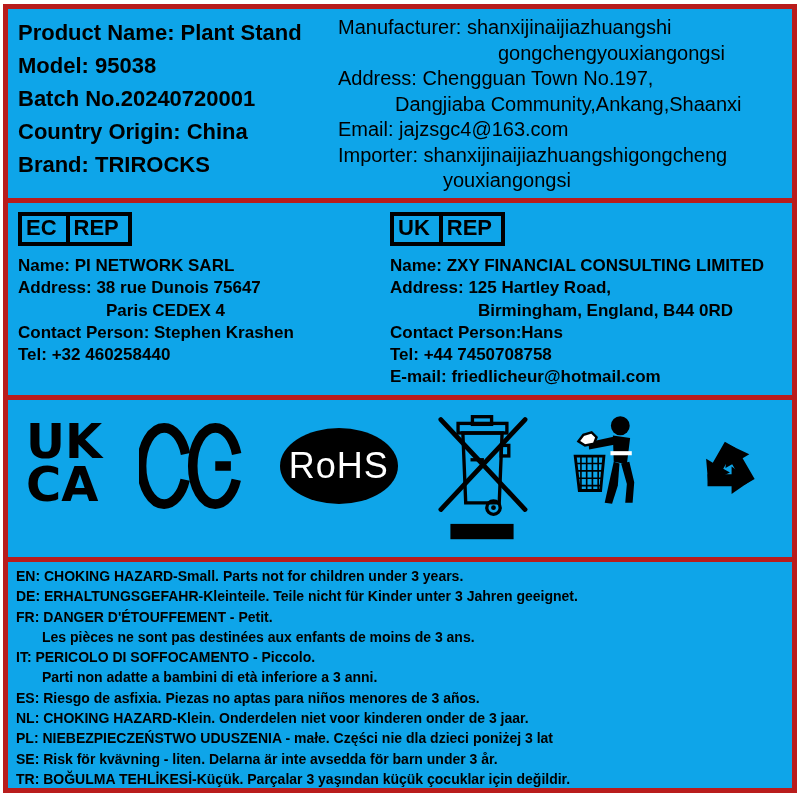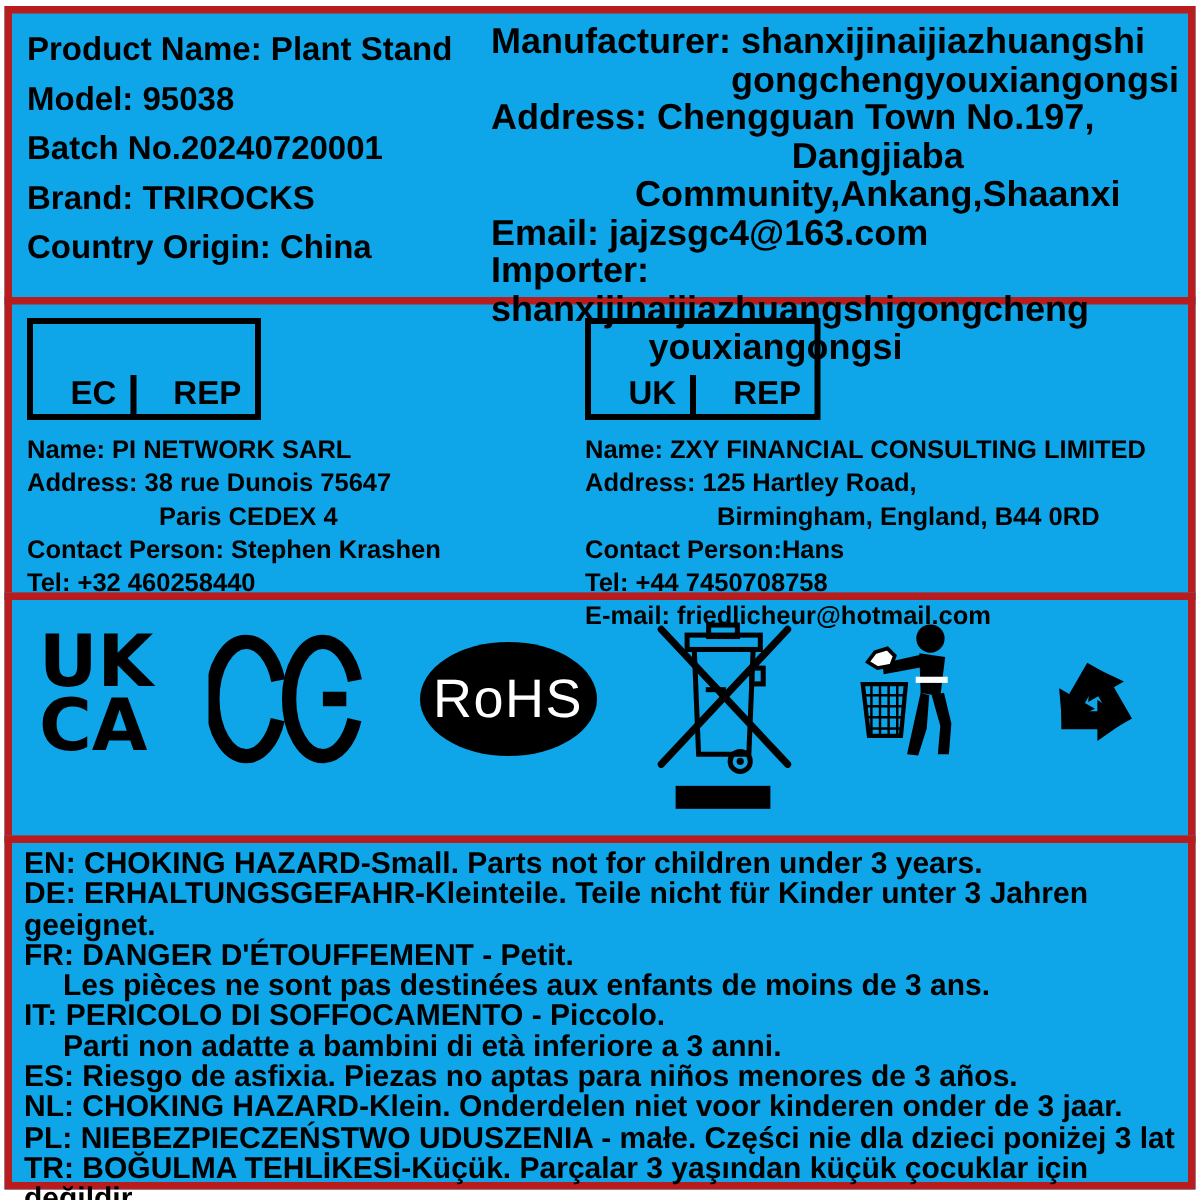--- a/index.html
+++ b/index.html
@@ -5,59 +5,59 @@
   * { margin:0; padding:0; box-sizing:border-box; }
   html,body { background:#fff; width:800px; height:800px; overflow:hidden; }
   body { font-family:"Liberation Sans", sans-serif; color:#000; }
   .label { width:794px; margin:4px 3px 0 3px; }
   .sec { border:5px solid #b91c1c; background:#0ea5e9; }
   .sec + .sec { margin-top:-5px; }
 
   
   .sec-top { height:199px; display:flex; padding:4px 6px 0 10px; }
   .sec-top .col-left { width:320px; font-size:22px; line-height:33px; font-weight:600; padding-top:3px; }
-  .sec-top .col-right { flex:1; font-size:24px; line-height:25.5px; font-weight:700; padding-top:2px; }
+  .sec-top .col-right { flex:1; font-size:20px; line-height:25.5px; font-weight:400; padding-top:2px; }
   .ind-160 { padding-left:160px; }
-  .ind-57  { padding-left:57px;text-align:center; }
+  .ind-57  { padding-left:57px; }
   .ind-105 { padding-left:105px; }
 
   
   .sec-rep { height:202px; display:flex; padding:9px 4px 0 10px; }
   .rep-col { width:372px; font-size:17px; line-height:22.3px; font-weight:600; }
   .rep-col.right { flex:1; }
   .rep-badge { display:inline-flex; border:4px solid #000; font-weight:700; font-size:22px; line-height:24px; margin-bottom:9px; }
-  .rep-badge .cell { padding:0 9px 2px 25px;margin-top:34px; }
+  .rep-badge .cell { padding:0 9px 2px 4px; }
   .rep-badge .cell + .cell { border-left:4px solid #000;text-align:right; }
   .ind-88 { padding-left:88px; }
 
   
   .sec-icons { height:167px; display:flex; justify-content:space-between; align-items:flex-start; padding:8px 20px 0 18px; }
   .ukca { font-family:"DejaVu Sans", sans-serif; font-weight:700; font-size:48px; line-height:43px; letter-spacing:0; margin-top:12px; }
   .ce-svg { margin-top:14px; }
   .rohs { width:118px; height:76px; background:#000; border-radius:50%; display:flex; align-items:center; justify-content:center; color:#fff; font-size:36px; font-weight:400; margin-top:20px; letter-spacing:1px; }
   .bin-svg { margin-top:2px; }
   .tidy-svg { margin-top:6px; }
   .recy-svg { margin-top:12px; }
 
   
-  .sec-warn { height:236px; padding:4px 4px 0 8px; font-size:20px; line-height:20.3px; font-weight:600; }
+  .sec-warn { height:236px; padding:4px 4px 0 8px; font-size:14px; line-height:20.3px; font-weight:600; }
   .cont { padding-left:26px; }
 </style>
 </head>
 <body>
 
 <div class="label">
 
   <section class="sec sec-top">
     <div class="col-left">
       <div>Product Name: Plant Stand</div>
       <div>Model: 95038</div>
       <div>Batch No.20240720001</div>
+      <div>Country Origin: China</div>
       <div>Brand: TRIROCKS</div>
-      <div>Country Origin: China</div>
     </div>
     <div class="col-right">
       <div>Manufacturer: shanxijinaijiazhuangshi</div>
       <div class="ind-160">gongchengyouxiangongsi</div>
       <div>Address: Chengguan Town No.197,</div>
       <div class="ind-57">Dangjiaba Community,Ankang,Shaanxi</div>
       <div>Email: jajzsgc4@163.com</div>
       <div>Importer: shanxijinaijiazhuangshigongcheng</div>
       <div class="ind-105">youxiangongsi</div>
     </div>
@@ -165,16 +165,17 @@
   <section class="sec sec-warn">
     <div>EN: CHOKING HAZARD-Small. Parts not for children under 3 years.</div>
     <div>DE: ERHALTUNGSGEFAHR-Kleinteile. Teile nicht für Kinder unter 3 Jahren geeignet.</div>
     <div>FR: DANGER D'ÉTOUFFEMENT - Petit.</div>
     <div class="cont">Les pièces ne sont pas destinées aux enfants de moins de 3 ans.</div>
     <div>IT: PERICOLO DI SOFFOCAMENTO - Piccolo.</div>
     <div class="cont">Parti non adatte a bambini di età inferiore a 3 anni.</div>
     <div>ES: Riesgo de asfixia. Piezas no aptas para niños menores de 3 años.</div>
     <div>NL: CHOKING HAZARD-Klein. Onderdelen niet voor kinderen onder de 3 jaar.</div>
     <div>PL: NIEBEZPIECZEŃSTWO UDUSZENIA - małe. Części nie dla dzieci poniżej 3 lat</div>
+    <div>SE: Risk för kvävning - liten. Delarna är inte avsedda för barn under 3 år.</div>
     <div>TR: BOĞULMA TEHLİKESİ-Küçük. Parçalar 3 yaşından küçük çocuklar için değildir.</div>
   </section>
 
 </div>
 
 </body></html>

